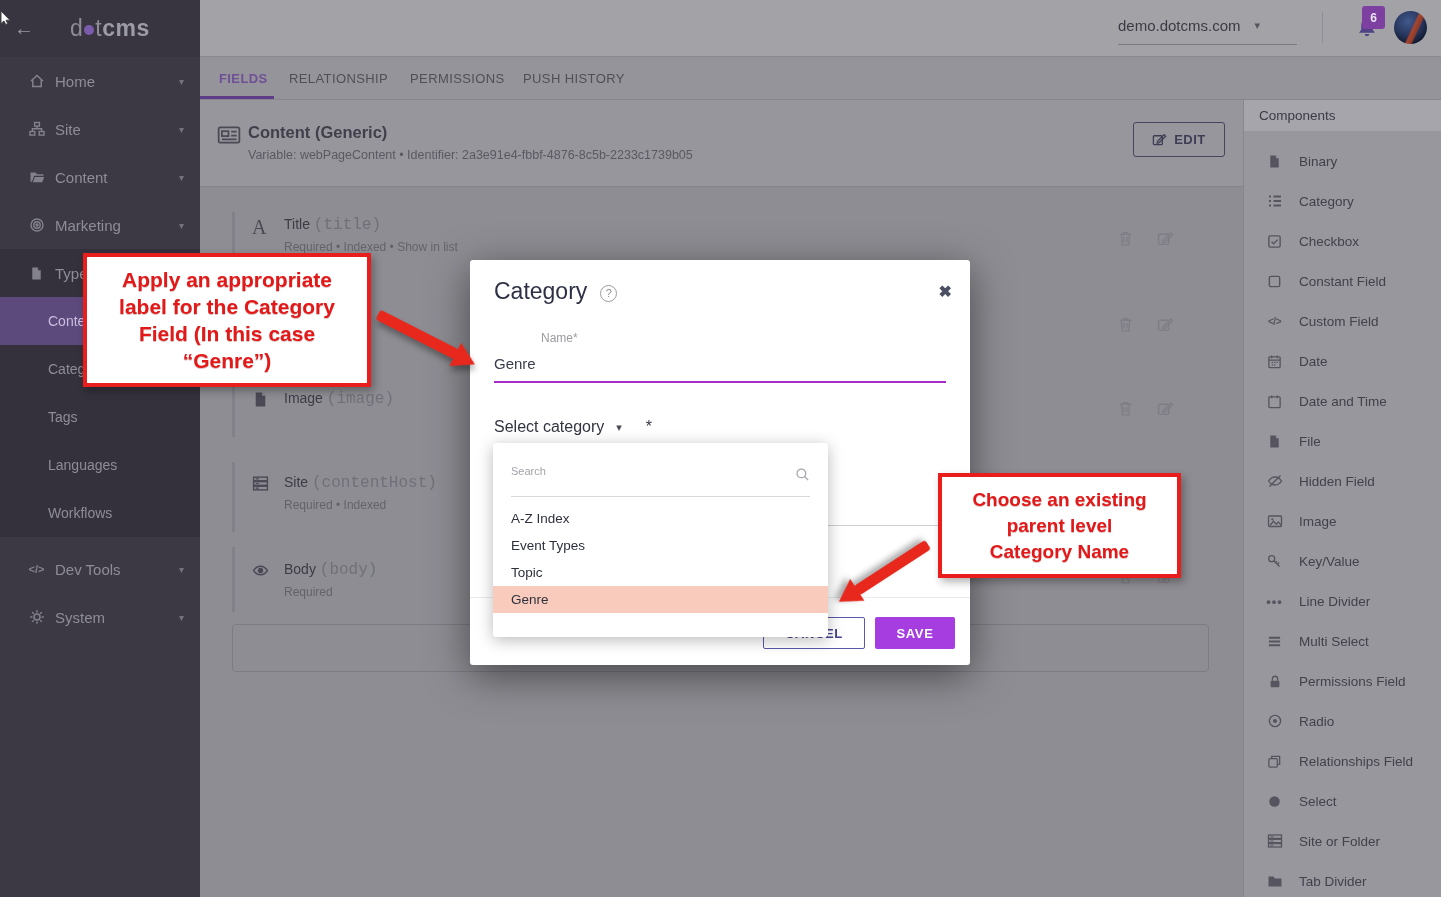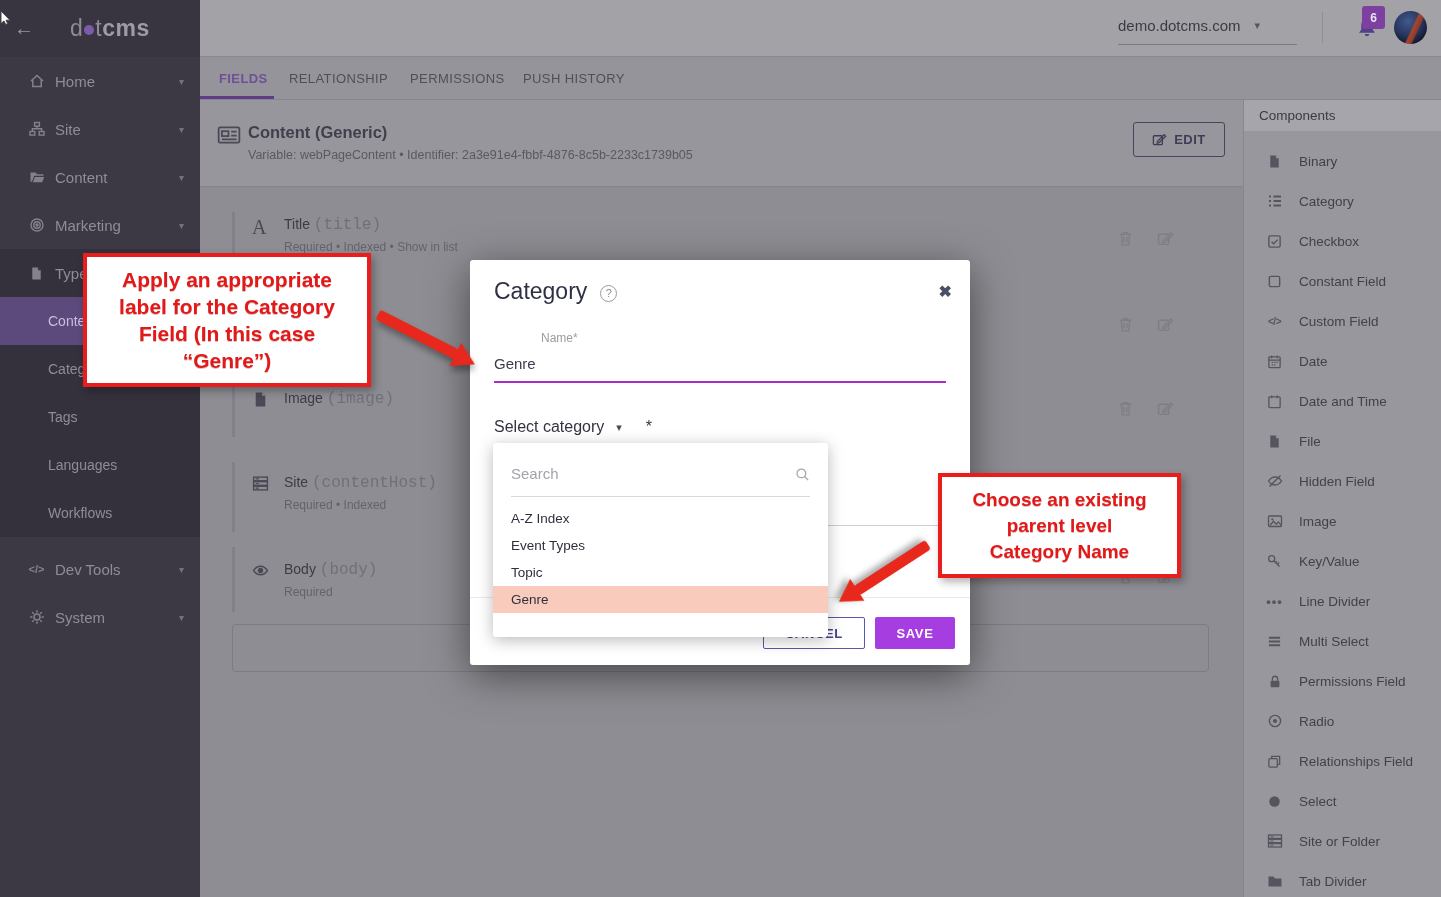--- a/index.html
+++ b/index.html
@@ -79,21 +79,21 @@
   .m-underline { position:absolute; left:24px; top:121px; width:452px; height:2px; }
   .m-select-row { position:absolute; left:24px; top:158px; display:flex; align-items:center; font-size:16px; color:#323440; cursor:pointer; }
   .m-select-row .caret { font-size:11px; color:#4a4a55; margin-left:12px; }
   .m-select-row .star { margin-left:24px; font-size:16px; color:#323440; }
   .m-select-underline { position:absolute; left:24px; top:265px; width:453px; height:1px; background:#cfcfd4; z-index:1; }
   .m-footer-line { position:absolute; left:0; top:337px; width:500px; height:1px; background:#ebebee; z-index:1; }
   .btn-cancel { position:absolute; left:293px; top:357px; width:102px; height:32px; background:#fff; border:1px solid #5a58a8; border-radius:2px; color:#45438c; font-size:13px; font-weight:bold; letter-spacing:.6px; display:flex; align-items:center; justify-content:center; z-index:2; cursor:pointer; }
   .btn-save { position:absolute; left:405px; top:357px; width:80px; height:32px; border:none; border-radius:2px; color:#fff; font-size:13px; font-weight:bold; letter-spacing:.6px; display:flex; align-items:center; justify-content:center; z-index:2; cursor:pointer; }
 
   .dd-panel { position:absolute; left:23px; top:183px; width:335px; height:194px; background:#fff; border-radius:3px; box-shadow:0 3px 16px rgba(0,0,0,.28); z-index:5; }
-  .dd-search { position:absolute; left:18px; top:22px; width:260px; border:none; outline:none; font-size:15px; color:#3a3c4b; font-family:"Liberation Sans",sans-serif; }
+  .dd-search { position:absolute; left:18px; top:22px; width:260px; border:none; outline:none; font-size:11px; color:#3a3c4b; font-family:"Liberation Sans",sans-serif; }
   .dd-search::placeholder { color:#a3a3ab; }
   .dd-mag { position:absolute; right:18px; top:24px; color:#a6a6ae; }
   .dd-search-line { position:absolute; left:18px; top:53px; width:299px; height:1px; background:#d9d9db; }
   .dd-opt { position:absolute; left:0; width:335px; height:27px; display:flex; align-items:center; padding-left:18px; font-size:13.5px; color:#2e313d; cursor:pointer; }
 
   
   .ann-box { position:absolute; background:#fff; border:4px solid #ea1d1d; z-index:60; display:flex; flex-direction:column; justify-content:center; text-align:center; font-weight:bold; box-shadow:3px 4px 8px rgba(0,0,0,.3); color:#e31818; text-shadow:0 1px 0 rgba(120,0,0,.25); }
   .ann1 { left:83px; top:253px; width:288px; height:134px; font-size:21px; line-height:27px; }
   .ann2 { left:938px; top:473px; width:243px; height:105px; font-size:19px; line-height:26px; }
   .arrow { position:absolute; height:11px; background:#e8281c; border-radius:3px; transform-origin:0 50%; filter:drop-shadow(3px 4px 3px rgba(0,0,0,.35)); z-index:61; }

